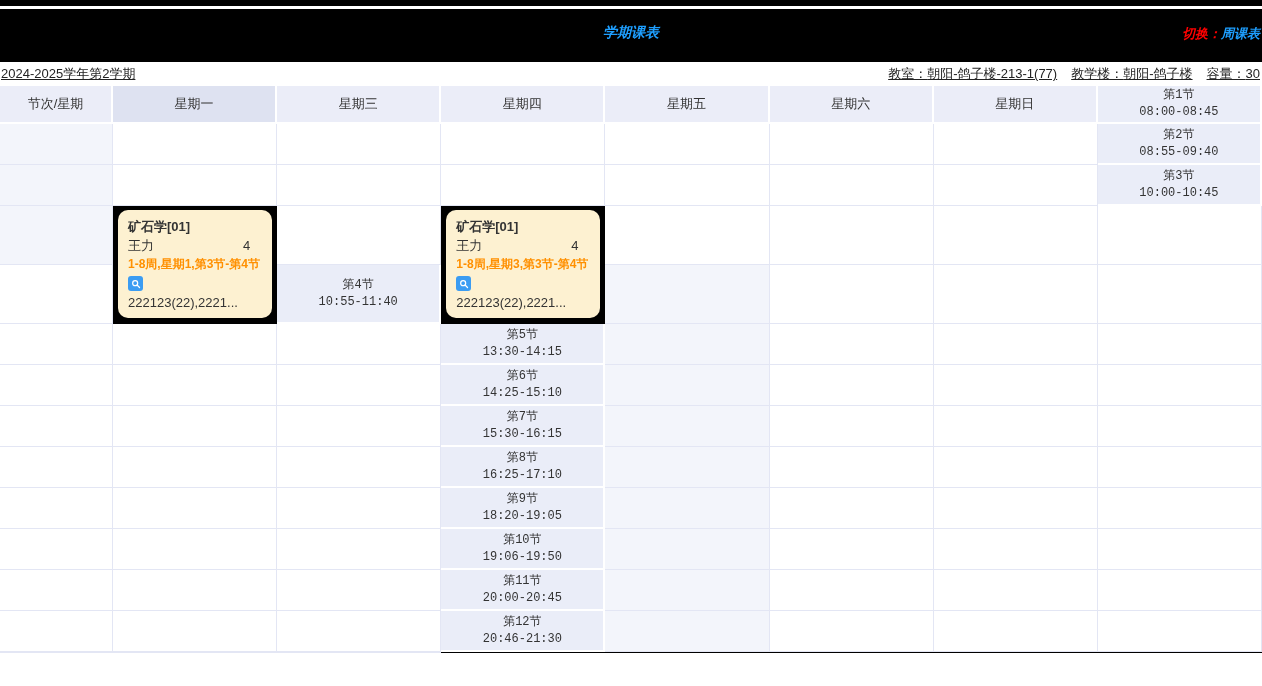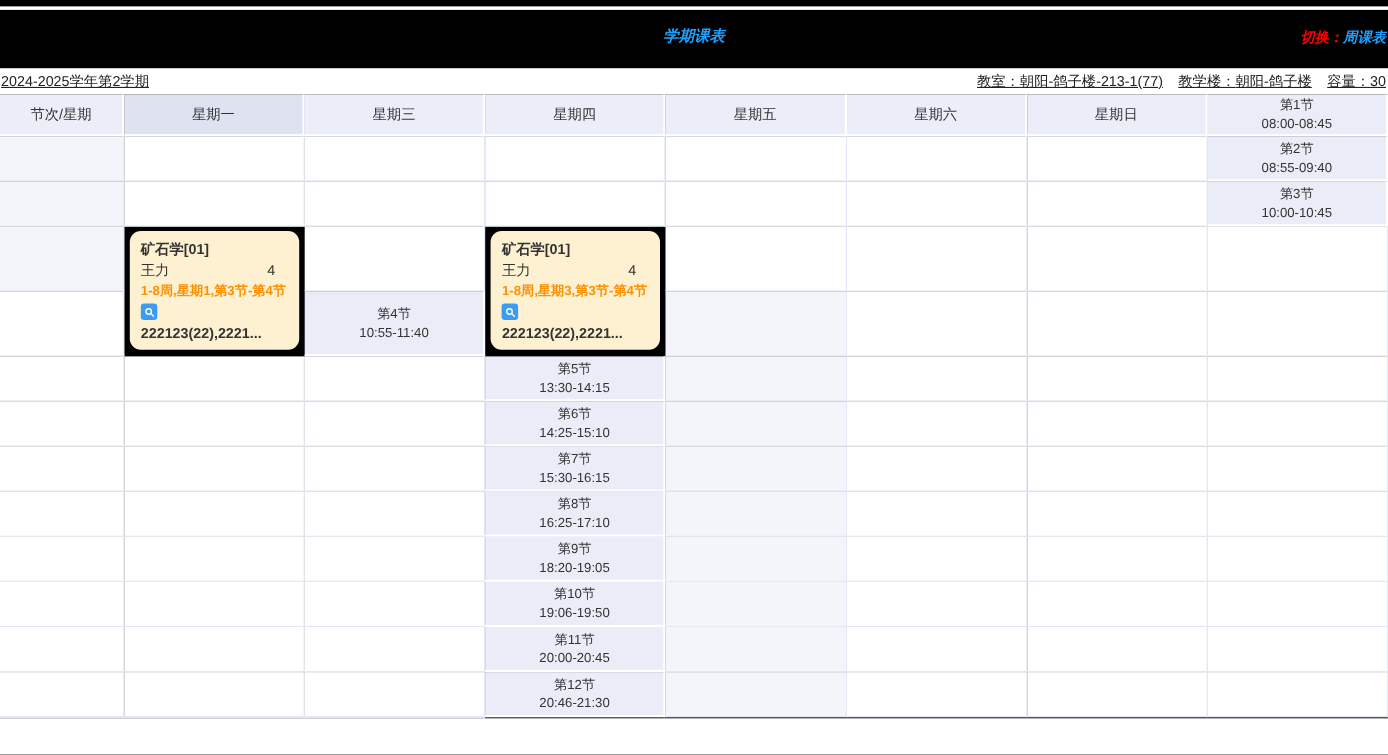--- a/index.html
+++ b/index.html
@@ -41,21 +41,21 @@
   .hcell{
     background:#ebedf8;border-right:2px solid #fff;border-bottom:2px solid #fff;
     display:flex;align-items:center;justify-content:center;
     font-size:13px;color:#333;
   }
   .hcell:last-of-type{border-right:none;}
   .hcell.active{background:#dee2f1;}
   .tcell{
     background:#eaedf8;border-right:2px solid #fff;border-bottom:2px solid #fff;
     display:flex;flex-direction:column;align-items:center;justify-content:center;
-    font-size:12px;color:#333;line-height:17px;
+    font-size:12px;color:#333;line-height:17px;font-family:Liberation Mono, monospace;
   }
   .cell{
     background:#fff;
     border-right:1px solid #e3e6f4;border-bottom:1px solid #e3e6f4;
   }
   .cell.today{background:#f3f5fb;}
   
   .card{
     z-index:2;margin:4px 5px 6px 5px;background:#fdf1d1;border-radius:10px;
     padding:7px 10px 5px 10px;font-size:13px;color:#333;cursor:pointer;
@@ -64,21 +64,21 @@
   .c-line{line-height:19px;white-space:nowrap;}
   .c-title{font-weight:bold;}
   .c-trow{display:flex;justify-content:space-between;line-height:19px;}
   .c-hours{padding-right:12px;}
   .c-sched{font-weight:bold;font-size:12px;color:#ff9000;line-height:19px;white-space:nowrap;}
   .c-iconrow{height:19px;display:flex;align-items:center;}
   .icon-badge{
     width:15px;height:15px;background:#3b9cf2;border-radius:3px;
     display:flex;align-items:center;justify-content:center;
   }
-  .c-classes{font-weight:bold;line-height:19px;white-space:nowrap;}
+  .c-classes{font-weight:normal;line-height:19px;white-space:nowrap;}
 </style>
 </head>
 <body>
 
 <div>
 
   <div class="strip-top"></div>
   <div class="strip-gap"></div>
 
   <div class="appbar">

